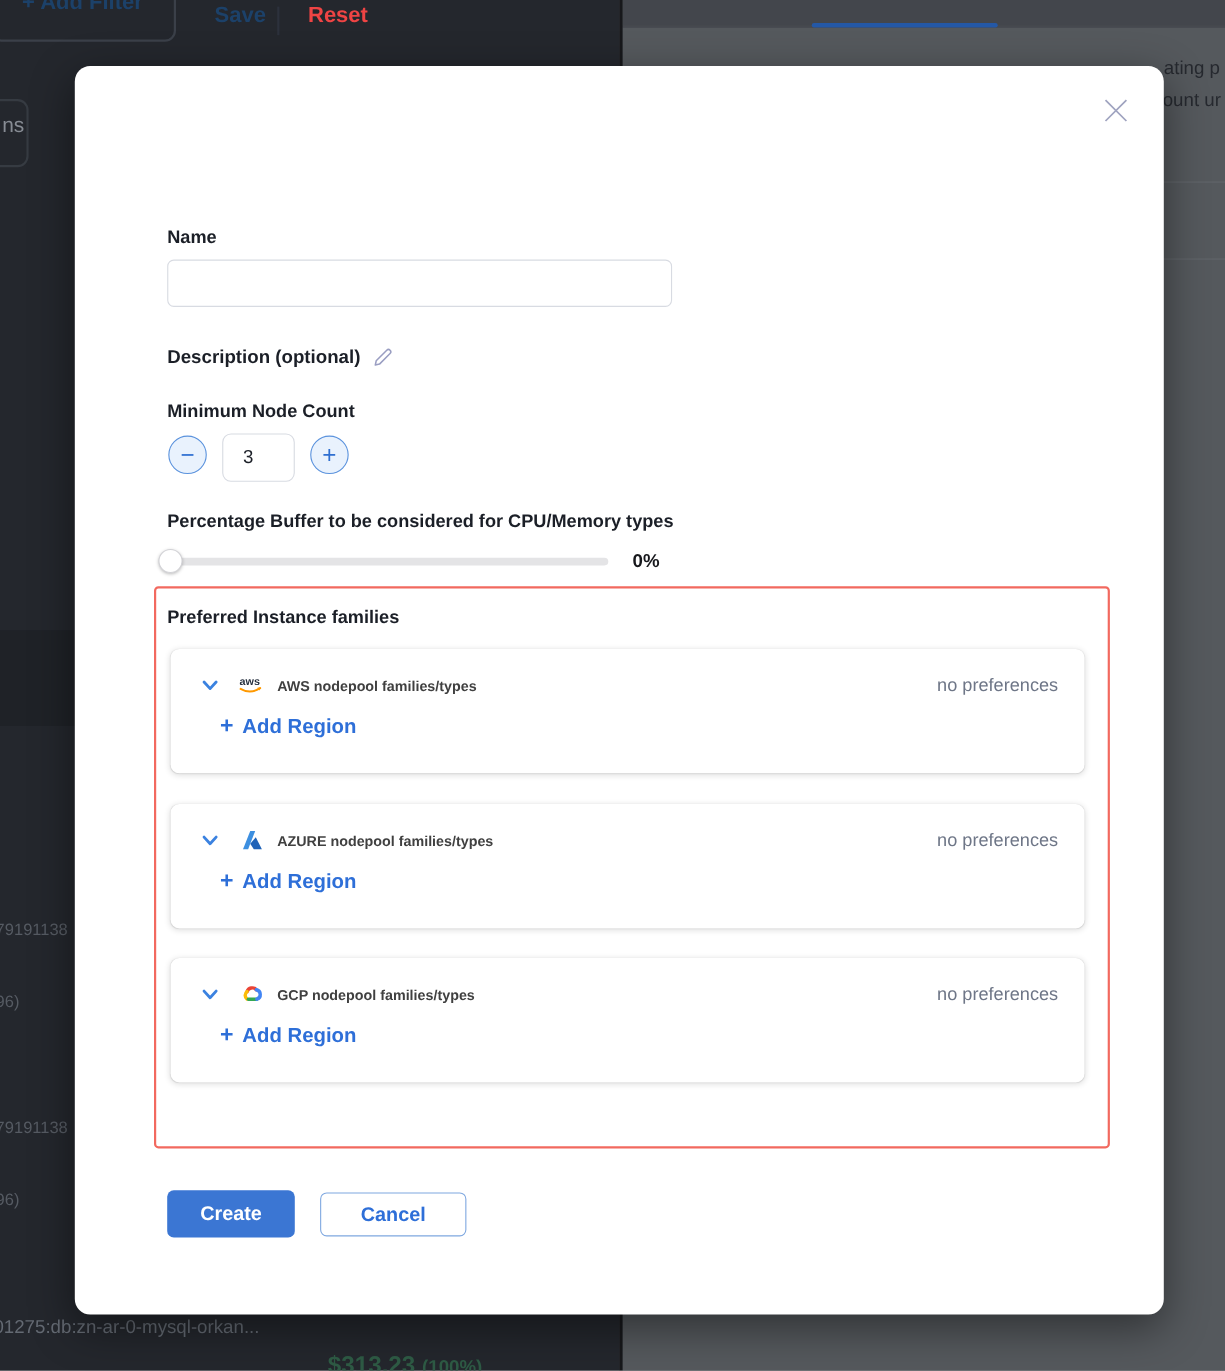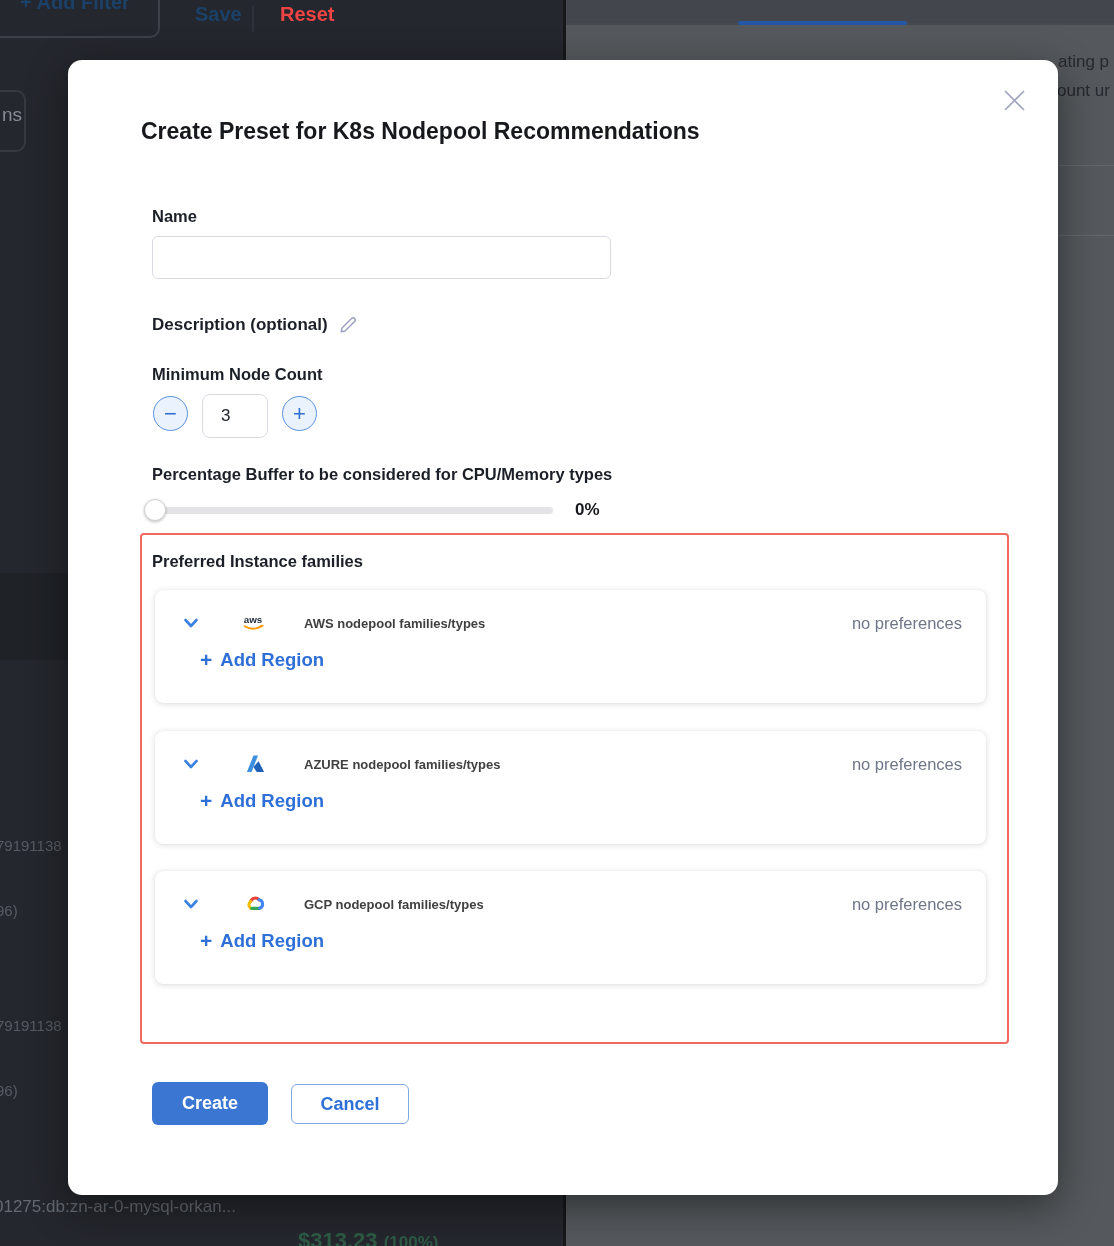--- a/index.html
+++ b/index.html
@@ -53,33 +53,33 @@
   .slider-thumb { position:absolute; left:76px; top:439px; width:22px; height:22px; border-radius:50%;
     background:#ffffff; border:1px solid #d2d2d6; box-shadow:0 1px 3px rgba(0,0,0,.25); cursor:grab; }
   .slider-value { position:absolute; left:507px; top:440px; font-size:17px; font-weight:bold; color:#17181c; }
 
   .red-section { position:absolute; left:72px; top:473px; width:869px; height:511px;
     border:2px solid #f2695f; border-radius:4px; }
   .pref-label { position:absolute; left:84px; top:492px; font-size:16.5px; font-weight:600; color:#1b1f27; }
 
   .provider-card { position:absolute; left:87px; width:831px; height:113px; background:#fff;
     border-radius:8px; box-shadow:0 1px 6px rgba(0,0,0,.14), 0 0 1px rgba(0,0,0,.1); }
-  .card-head { position:absolute; left:0; top:18px; width:100%; height:30px; display:flex; align-items:center;gap:26px; }
+  .card-head { position:absolute; left:0; top:18px; width:100%; height:30px; display:flex; align-items:center; }
   .card-head .chev { margin-left:27px; display:flex; cursor:pointer; }
   .card-head .picon { margin-left:14px; display:flex; width:30px; justify-content:center; }
   .card-head .ptitle { margin-left:8px; font-size:13px; font-weight:600; color:#404040; }
   .card-head .pstatus { margin-left:auto; margin-right:24px; font-size:16.5px; color:#6e7687; }
   .add-region { position:absolute; left:45px; top:58px; background:none; border:none; cursor:pointer;
     font-family:"Liberation Sans", sans-serif; font-size:18.5px; font-weight:bold; color:#2e6fd8; display:flex; align-items:center; gap:8px; }
   .add-region .plus { font-size:21px; font-weight:bold; }
 
   .btn-create { position:absolute; left:84px; top:1022px; width:116px; height:43px; background:#3b76d3;
     border:none; border-radius:6px; color:#ffffff; font-size:18px; font-weight:bold; cursor:pointer;
     font-family:"Liberation Sans", sans-serif; }
-  .btn-cancel { position:absolute; left:223px; top:1024px; width:118px; height:40px; background:#ffffff;
+  .btn-cancel { position:absolute; left:223px; top:1024px; width:133px; height:40px; background:#ffffff;
     border:1px solid #7fa8e0; border-radius:6px; color:#2e6fd8; font-size:18px; font-weight:bold; cursor:pointer;
     font-family:"Liberation Sans", sans-serif; }
 </style>
 </head>
 <body>
 
 <div class="bg-left">
   <div class="bg-band" style="top:573px; height:87px;"></div>
   <div class="addfilter-box">
     <span class="topbar-btn" style="left:26px; position:absolute;">+ Add Filter</span>
@@ -108,21 +108,20 @@
   <div class="tab-underline"></div>
   <div class="edge"></div>
   <span class="peek" style="left:495px; top:52px;">ating p</span>
   <span class="peek" style="left:494px; top:81px;">ount ur</span>
   <div class="divider" style="top:165px;"></div>
   <div class="divider" style="top:235px;"></div>
 </div>
 
 <div class="modal">
 
-  <h1 class="modal-title">Create Preset for K8s Nodepool Recommendations</h1>
 
   <button class="close-btn" aria-label="Close">
     <svg width="27" height="27" viewBox="0 0 27 27">
       <path d="M4 4 L23 23 M23 4 L4 23" stroke="#a0a4c0" stroke-width="1.6" fill="none"></path>
     </svg>
   </button>
 
   <label class="field-label" style="left:84px; top:147px;">Name</label>
   <input class="text-input" type="text" value="" style="">
 

